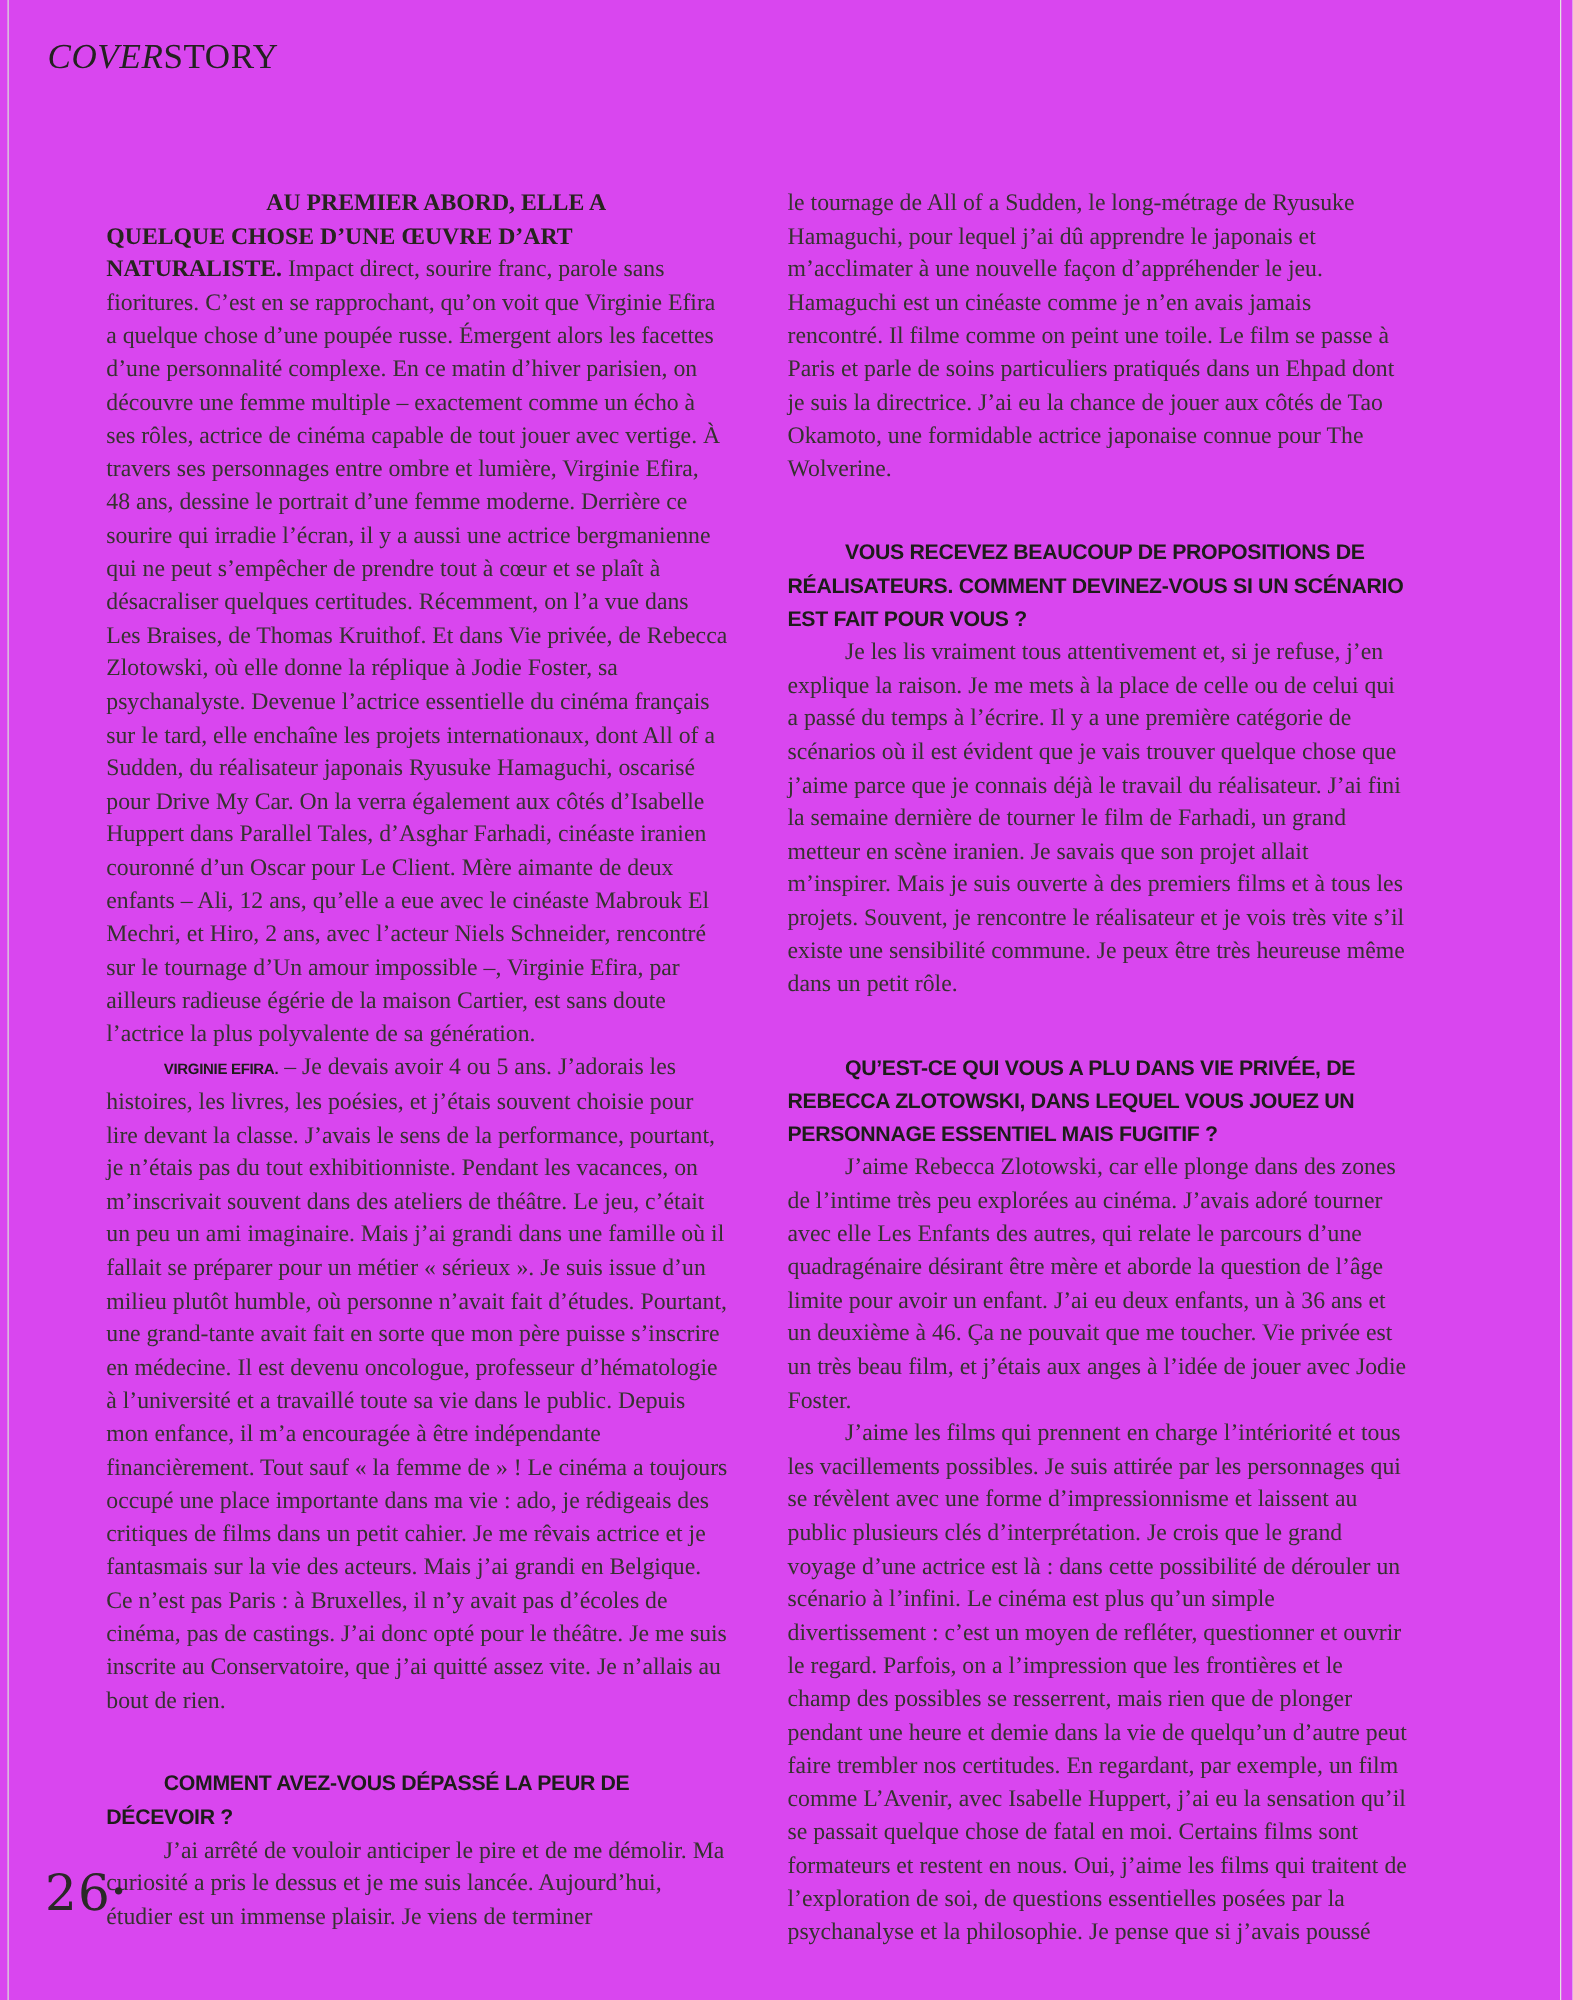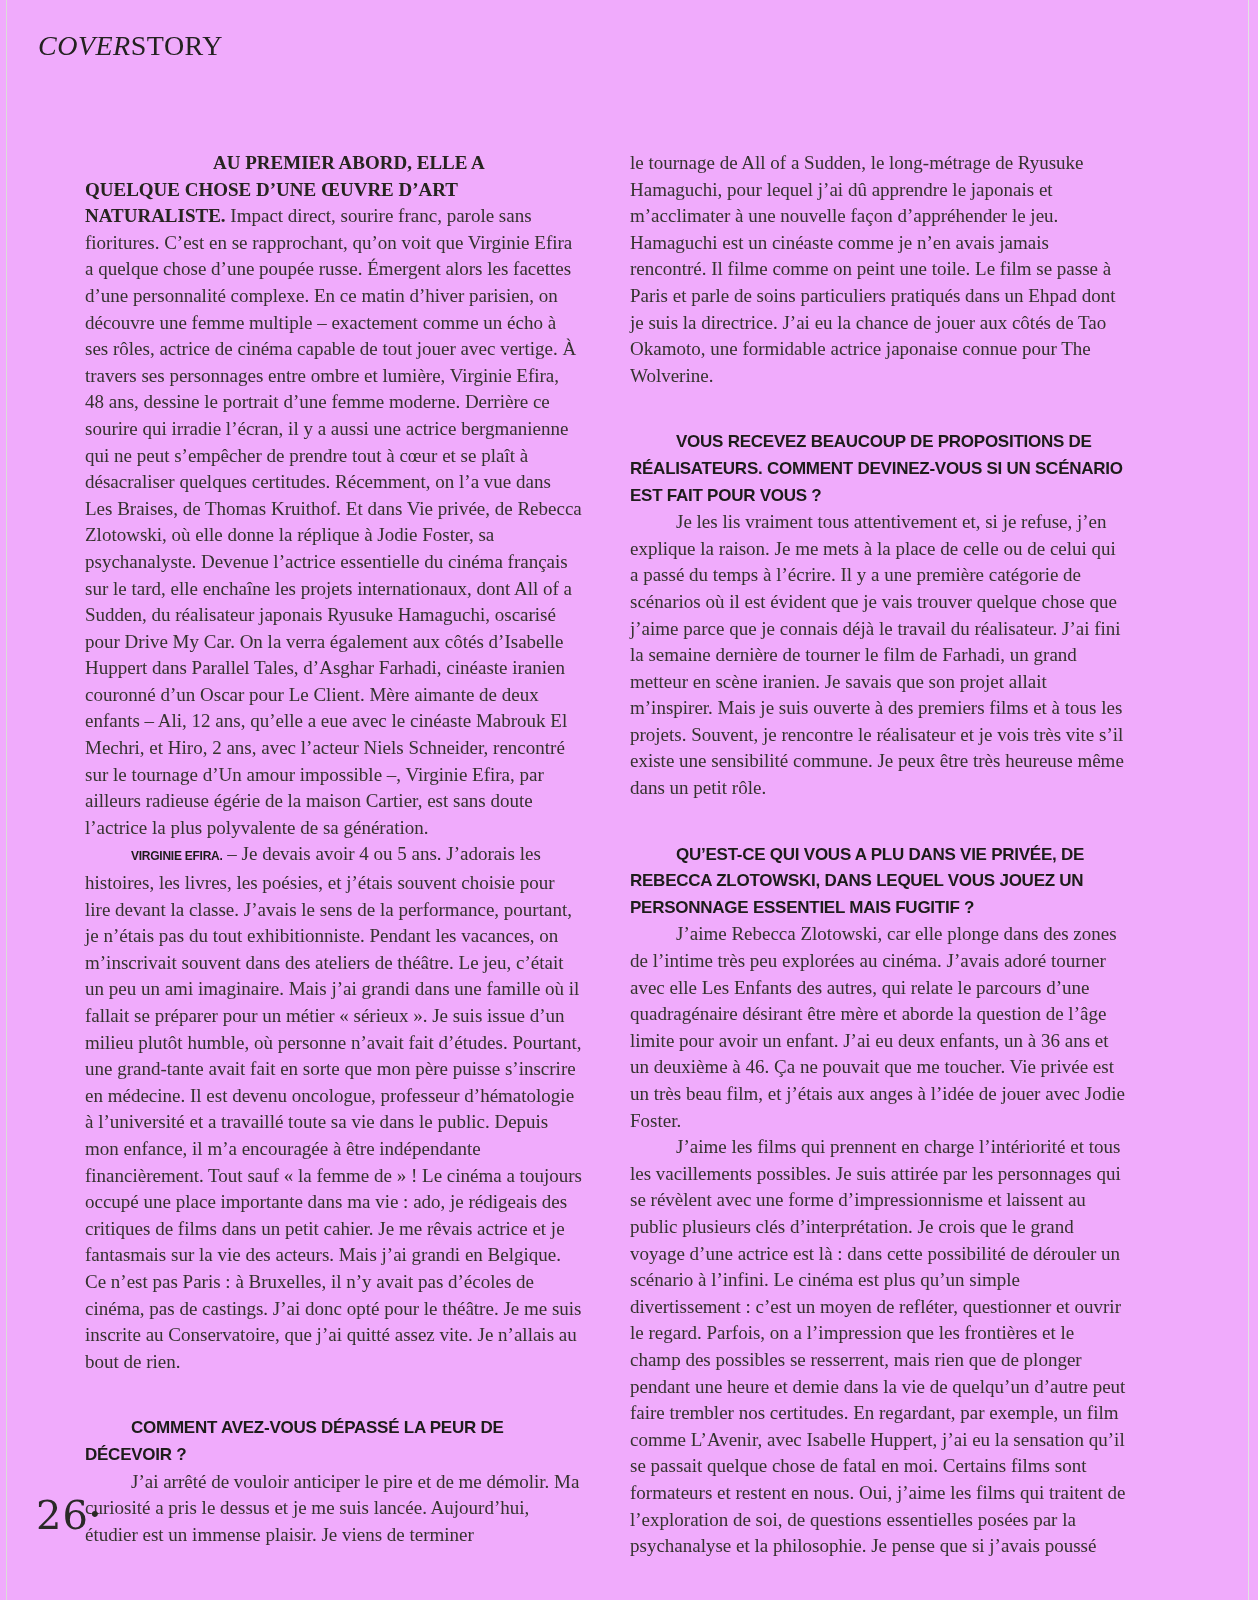--- a/index.html
+++ b/index.html
@@ -1,20 +1,20 @@
 <!DOCTYPE html>
 <html lang="fr"><head>
 <meta charset="utf-8">
 <style>
   html,body{margin:0;padding:0;background:#e9e9e7;}
   .page{
     position:relative;
     width:1258px;height:1600px;
     margin:0 auto;
-    background:#f0abfc;
+    background:#d946ef;
     overflow:hidden;
     font-family:"Liberation Serif",serif;
     color:#35332f;
   }
   .edge{position:absolute;top:0;bottom:0;width:1px;background:#dcdcd9;}
   .edge-left{left:6px;}
   .edge-right{right:9px;background:#e3e3e0;}
   .masthead{
     position:absolute;left:38px;top:30px;
     font-family:"Liberation Serif",serif;

